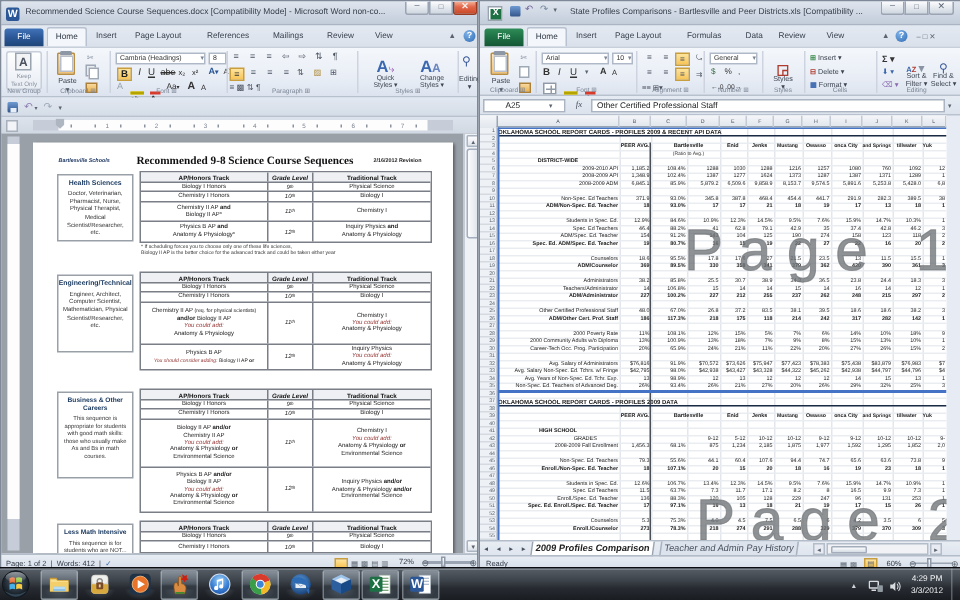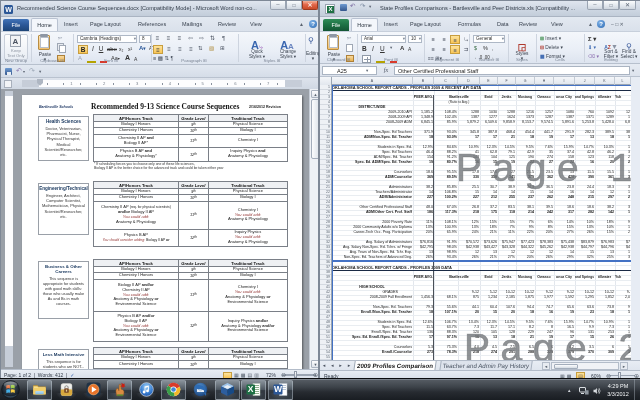--- a/index.html
+++ b/index.html
@@ -131,21 +131,21 @@
         <div class="ab" style="left:259.2px;top:5px;width:1px;height:1.5px;background:#8a929e"></div>
         <div class="ab" style="left:275.59999999999997px;top:5px;width:1px;height:1.5px;background:#8a929e"></div>
         <div class="ab" style="left:36px;top:1px;width:6px;height:9px;background:#aeb6c2;clip-path:polygon(0 0,100% 0,100% 45%,50% 75%,0 45%)"></div>
       </div>
       <div class="ab" style="left:0;top:88px;width:100%;height:280px;background:#9aa0a8;overflow:hidden">
         <div class="ab" style="left:4px;top:2px;width:8px;height:276px;background:#c6cdd8"></div>
         <div class="ab" style="left:4px;top:7px;width:8px;height:250px;background:#fdfdfe"></div>
         <div class="ab" style="left:21px;top:6px;width:280px;height:274px;background:#fff;box-shadow:1px 1px 2px rgba(0,0,0,.45)">
           <div class="ab" style="left:12px;top:4.5px;width:268px;height:270px">
             <div class="ab wtxt" style="left:5px;top:5px;font-size:3.6px;font-weight:bold;color:#1f3864;font-style:italic">Bartlesville Schools</div>
-            <div class="ab wtxt" style="left:57px;top:2px;font-size:7.5px;font-weight:bold;font-family:'Liberation Serif',serif;color:#111">Recommended 9-13 Science Course Sequences</div>
+            <div class="ab wtxt" style="left:57px;top:2px;font-size:7.5px;font-weight:bold;font-family:'Liberation Serif',serif;color:#111">Recommended 9-8 Science Course Sequences</div>
             <div class="ab wtxt" style="left:215px;top:5px;font-size:3.6px;font-weight:bold;color:#222">2/16/2012 Revision</div>
             <div class="ab" style="left:4px;top:16px;width:51px;height:45px;border:1px solid #9aa0a8;background:#fff;text-align:center">
               <div style="font-size:4.6px;font-weight:bold;color:#17365d;margin-top:2px;line-height:5.3999999999999995px">Health Sciences</div>
               <div style="font-size:4.0px;color:#333;margin-top:2px;line-height:5.2px;padding:0 2px">Doctor, Veterinarian, Pharmacist, Nurse, Physical Therapist, Medical Scientist/Researcher, etc.</div>
             </div>
             <div class="ab" style="left:59px;top:14px;width:195px;border:1px solid #7a7f87;background:#fff">
               <div style="display:flex;height:7px;border-bottom:1px solid #7a7f87;background:#eef0f3">
                 <div style="width:44%;border-right:1px solid #7a7f87;font-size:4.2px;font-weight:bold;text-align:center;line-height:7px;color:#111">AP/Honors Track</div>
                 <div style="width:15.5%;border-right:1px solid #7a7f87;font-size:4.2px;font-weight:bold;font-style:italic;text-align:center;line-height:7px;color:#111">Grade Level</div>
                 <div style="flex:1;font-size:4.2px;font-weight:bold;text-align:center;line-height:7px;color:#111">Traditional Track</div>

